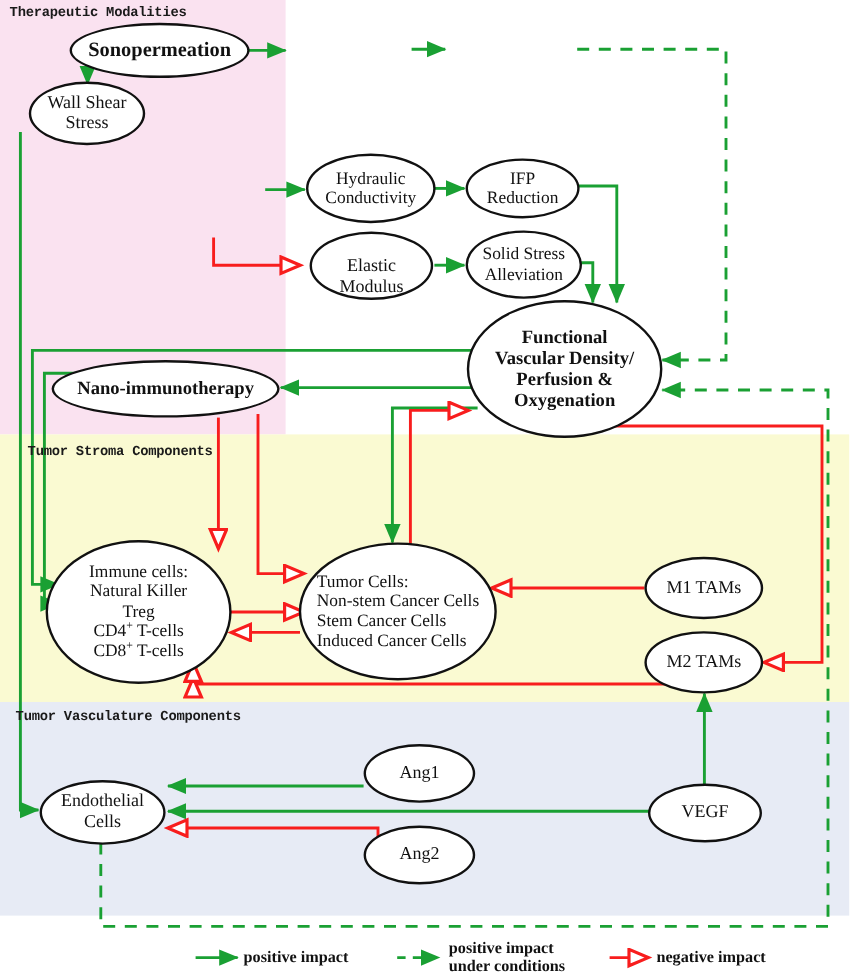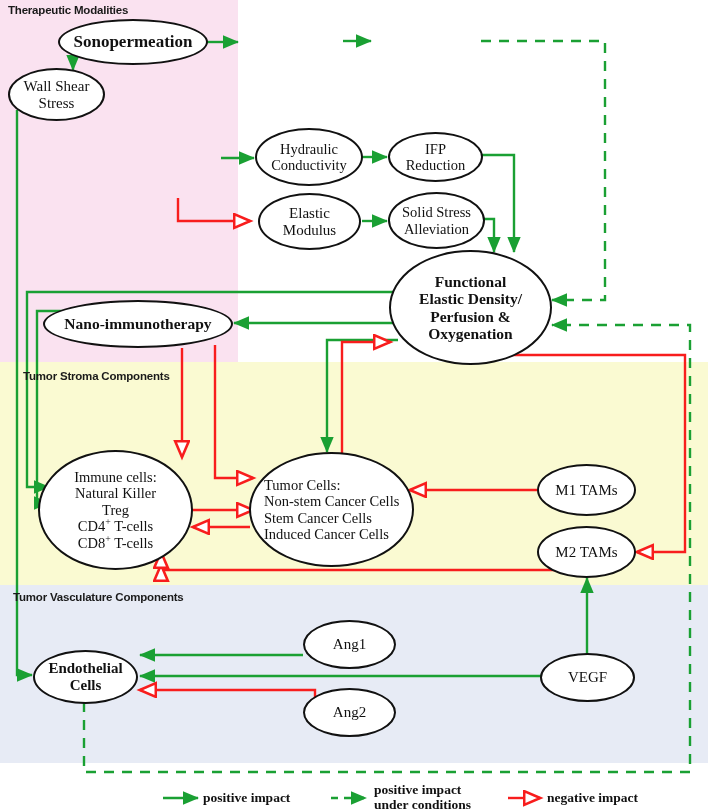--- a/index.html
+++ b/index.html
@@ -1,21 +1,21 @@
 <!DOCTYPE html>
 <html><head>
 <meta charset="utf-8">
 <title>Tumor Microenvironment Network Diagram</title>
 <style>
   html,body{margin:0;padding:0;background:#ffffff;}
   body{font-family:"Liberation Serif", serif;}
   #root{position:relative;width:708px;height:811px;overflow:hidden;background:#fff;}
   svg.layer{position:absolute;left:0;top:0;width:708px;height:811px;}
   .band-label{
-    position:absolute;font-family:Liberation Sans, sans-serif;font-weight:bold;
+    position:absolute;font-family:Liberation Mono, monospace;font-weight:bold;
     font-size:11.5px;color:#1a1a1a;letter-spacing:-0.2px;white-space:nowrap;
   }
   .node{
     position:absolute;display:flex;align-items:center;justify-content:center;
     text-align:center;background:#ffffff;border:2.6px solid #111111;
     border-radius:50%;box-sizing:border-box;color:#111111;
     font-family:"Liberation Serif", serif;line-height:1.13;
   }
   .node .inner{padding:0 4px;width:100%;}
   .node.bold{font-weight:bold;}
@@ -114,59 +114,59 @@
   </svg>
 
   <div class="band-label" style="left:8px;top:4px;">Therapeutic Modalities</div>
   <div class="band-label" style="left:23px;top:370px;">Tumor Stroma Components</div>
   <div class="band-label" style="left:13px;top:591px;">Tumor Vasculature Components</div>
 
   <div class="node bold" style="left:58px;top:19px;width:150px;height:46px;font-size:17px;">
     <span class="inner">Sonopermeation</span>
   </div>
 
-  <div class="node" style="left:8px;top:68px;width:97px;height:53px;font-size:15px;">
+  <div class="node" style="left:24px;top:68px;width:97px;height:53px;font-size:15px;">
     <span class="inner">
       <span>Wall Shear</span><br>
       <span>Stress</span>
     </span>
   </div>
 
 
 
 
   <div class="node" style="left:255px;top:128px;width:108px;height:58px;font-size:14.5px;">
     <span class="inner">
       <span>Hydraulic</span><br>
       <span>Conductivity</span>
     </span>
   </div>
 
-  <div class="node" style="left:258px;top:193px;width:103px;height:57px;font-size:15px;">
+  <div class="node" style="left:258px;top:193px;width:103px;height:57px;font-size:15px;align-items:flex-end;">
     <span class="inner">
       <span>Elastic</span><br>
       <span>Modulus</span>
     </span>
   </div>
 
   <div class="node" style="left:388px;top:192px;width:97px;height:57px;font-size:14.5px;">
     <span class="inner">
       <span>Solid Stress</span><br>
       <span>Alleviation</span>
     </span>
   </div>
 
   <div class="node" style="left:388px;top:132px;width:95px;height:50px;font-size:14.5px;">
     <span class="inner">IFP Reduction</span>
   </div>
 
   <div class="node bold" style="left:389px;top:250px;width:163px;height:115px;font-size:15.5px;">
     <span class="inner">
       <span>Functional</span><br>
-      <span>Elastic Density/</span><br>
+      <span>Vascular Density/</span><br>
       <span>Perfusion &amp;</span><br>
       <span>Oxygenation</span>
     </span>
   </div>
 
   <div class="node bold" style="left:43px;top:300px;width:190px;height:48px;font-size:15.5px;">
     <span class="inner">Nano-immunotherapy</span>
   </div>
 
   <div class="node" style="left:38px;top:450px;width:155px;height:120px;font-size:14.5px;">
@@ -189,21 +189,21 @@
   </div>
 
   <div class="node" style="left:537px;top:464px;width:99px;height:52px;font-size:15px;">
     <span class="inner">M1 TAMs</span>
   </div>
 
   <div class="node" style="left:537px;top:526px;width:99px;height:52px;font-size:15px;">
     <span class="inner">M2 TAMs</span>
   </div>
 
-  <div class="node" style="left:33px;top:650px;width:105px;height:54px;font-size:15px;font-weight:bold;">
+  <div class="node" style="left:33px;top:650px;width:105px;height:54px;font-size:15px;">
     <span class="inner">
       <span>Endothelial</span><br>
       <span>Cells</span>
     </span>
   </div>
 
   <div class="node" style="left:303px;top:620px;width:93px;height:49px;font-size:15px;justify-content:center;">
     <span class="inner">Ang1</span>
   </div>
 

